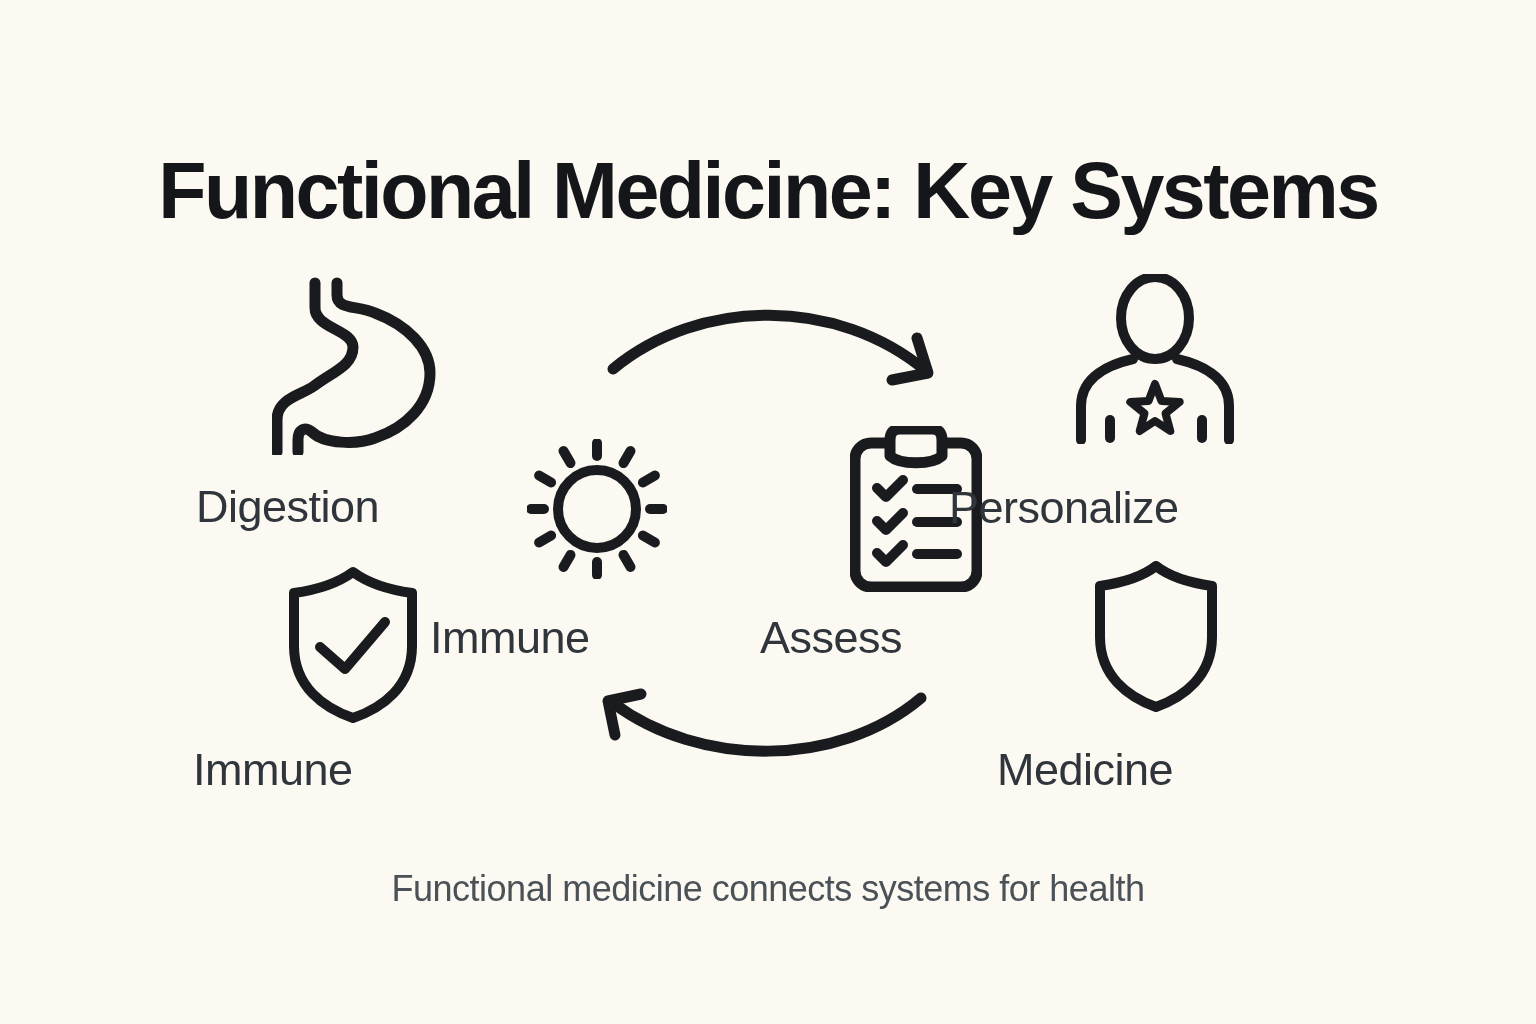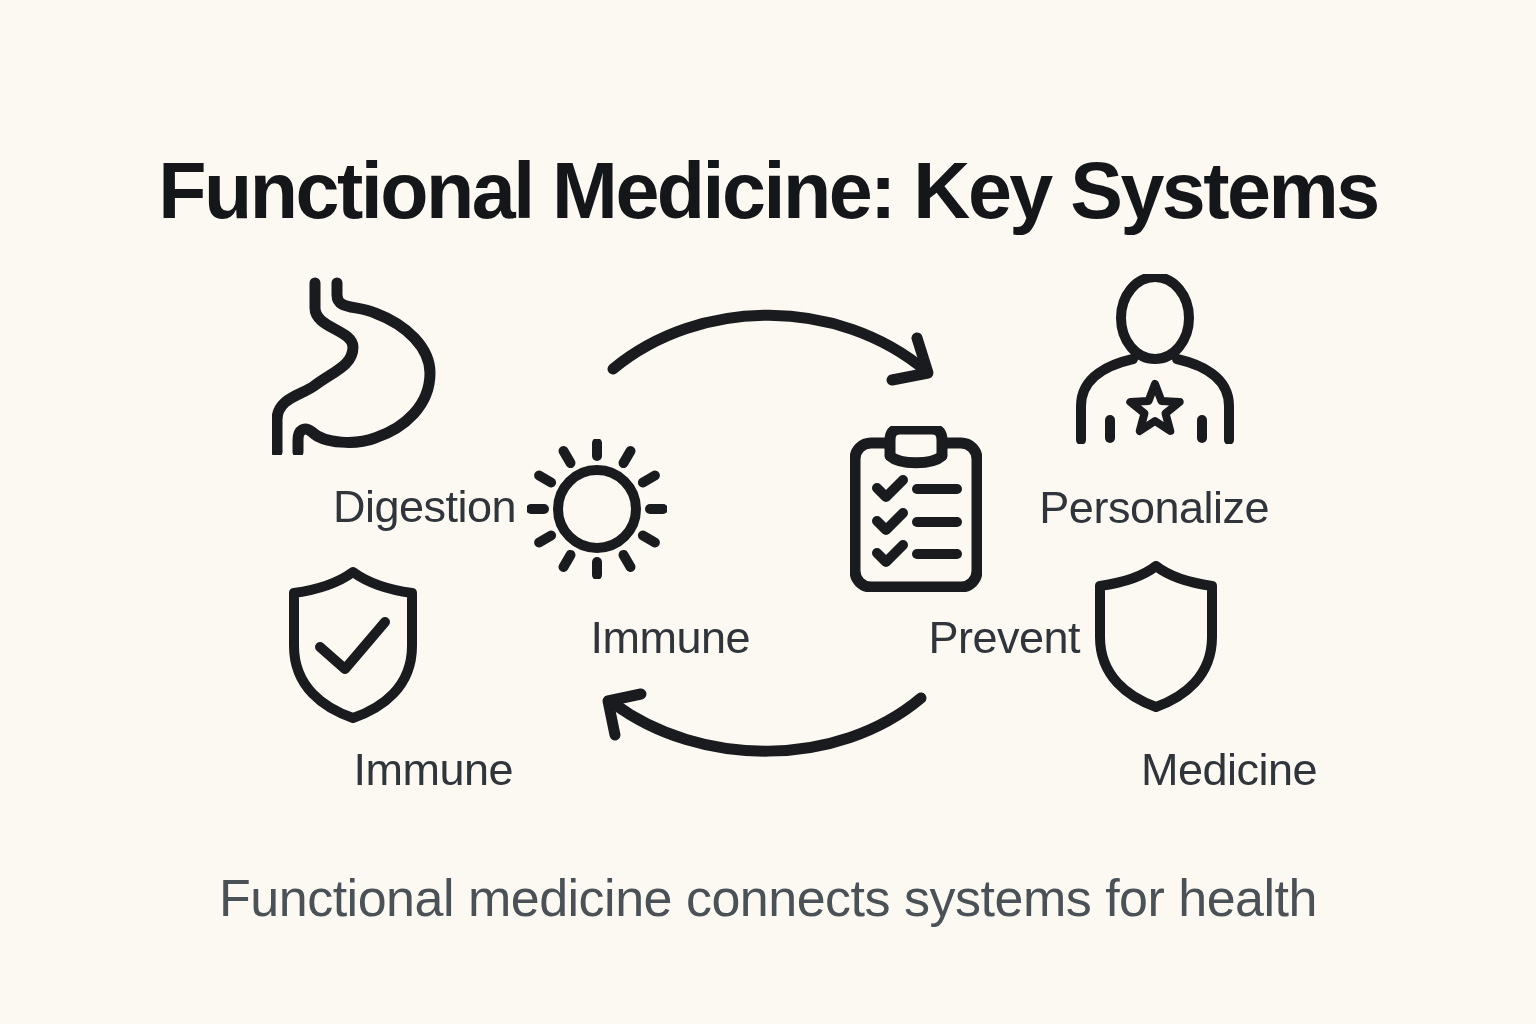--- a/index.html
+++ b/index.html
@@ -11,34 +11,34 @@
   }
   .stage{position:relative;width:1536px;height:900px;}
   .abs{position:absolute;}
   .title{
     left:0;right:0;top:92px;
     text-align:center;
     font-size:79px;font-weight:700;letter-spacing:-2.5px;
     color:#14161A;
   }
   .node-label{
-    width:320px;text-align:right;
+    width:320px;text-align:left;
     font-size:45px;font-weight:500;letter-spacing:-0.5px;
     color:#2F353B;
   }
   .lbl-digestion{left:196px;top:481px;}
   .lbl-immune-sun{left:430px;top:612px;}
   .lbl-assess{left:760px;top:612px;}
   .lbl-personalize{left:949px;top:482px;}
   .lbl-immune-shield{left:193px;top:744px;}
   .lbl-prevent{left:997px;top:744px;}
   .caption{
     left:0;right:0;top:868px;
     text-align:center;
-    font-size:52px;font-weight:400;letter-spacing:-0.5px;
+    font-size:36px;font-weight:400;letter-spacing:-0.5px;
     color:#4A5157;
   }
   .ic{stroke:#1A1B1E;fill:none;stroke-linecap:round;stroke-linejoin:round;}
   .ic-fillbg{fill:#FBF9F2;stroke:#1A1B1E;stroke-linecap:round;stroke-linejoin:round;}
   svg{display:block;}
 </style>
 </head>
 <body>
 
 <div class="stage">
@@ -81,21 +81,21 @@
     <path class="ic-fillbg" stroke-width="11" d="M40 30 V14 Q40 3 50 3 H82 Q92 3 92 14 V30 C82 39 50 39 40 30 Z"></path>
     <g class="ic" stroke-width="10">
       <path d="M27 62 L36 71 L53 54"></path>
       <line x1="67" y1="63" x2="107" y2="63"></line>
       <path d="M27 95 L36 104 L53 87"></path>
       <line x1="67" y1="96" x2="107" y2="96"></line>
       <path d="M27 127 L36 136 L53 119"></path>
       <line x1="67" y1="128" x2="107" y2="128"></line>
     </g>
   </svg>
-  <div class="abs node-label lbl-assess">Prevent</div>
+  <div class="abs node-label lbl-assess">Assess</div>
 
   <svg class="abs" style="left:1075px;top:274px;" width="160" height="170" viewBox="0 0 160 170">
     <ellipse class="ic" stroke-width="10" cx="80" cy="44" rx="34" ry="41"></ellipse>
     <path class="ic" stroke-width="10" d="M6 166 V132 C6 102 36 90 58 85"></path>
     <path class="ic" stroke-width="10" d="M154 166 V132 C154 102 124 90 102 85"></path>
     <line class="ic" stroke-width="10" x1="35" y1="146" x2="35" y2="164"></line>
     <line class="ic" stroke-width="10" x1="127" y1="146" x2="127" y2="164"></line>
     <path class="ic" stroke-width="8" d="M80 110 L86.5 127.1 L104.7 128 L90.5 139.4 L95.3 157 L80 147 L64.7 157 L69.5 139.4 L55.3 128 L73.5 127.1 Z"></path>
   </svg>
   <div class="abs node-label lbl-personalize">Personalize</div>

